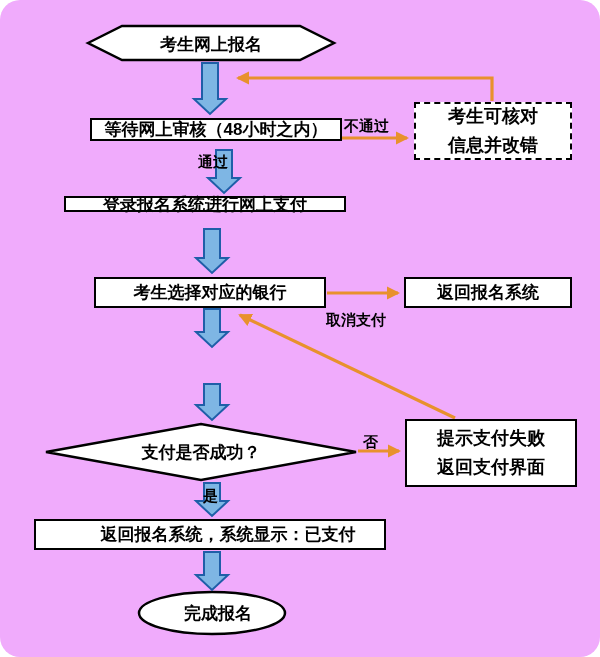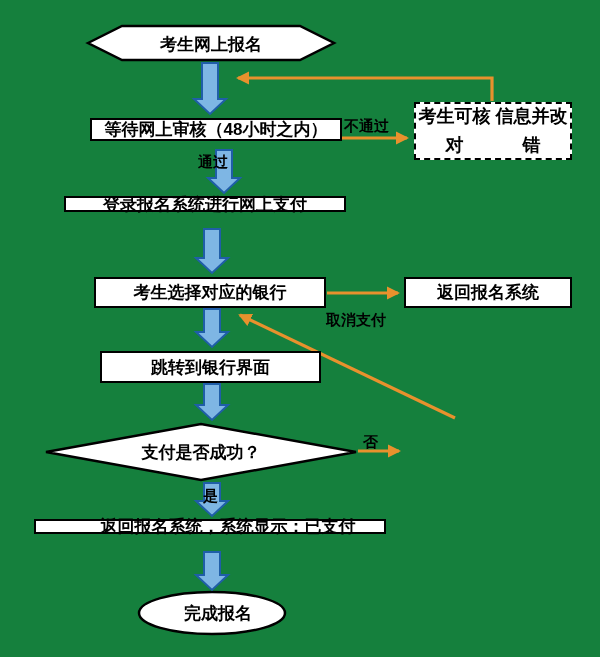--- a/index.html
+++ b/index.html
@@ -5,22 +5,23 @@
   html, body {
     margin: 0;
     padding: 0;
     background: #ffffff;
     font-family: "Liberation Sans", "DejaVu Sans", sans-serif;
   }
   .canvas {
     position: relative;
     width: 600px;
     height: 657px;
-    background: #15803d;
+    background: #f0abfc;
     overflow: hidden;
+    border-radius: 20px;
   }
   .layer {
     position: absolute;
     left: 0;
     top: 0;
   }
   .blue-arrow {
     fill: #7EB6E4;
     stroke: #1F5EA8;
     stroke-width: 2;
@@ -44,21 +45,21 @@
     color: #000000;
     font-weight: bold;
     text-align: center;
     display: flex;
     align-items: center;
     justify-content: center;
     white-space: nowrap;
   }
   .node-box.dashed {
     border: 2px dashed #000000;
-    flex-direction: row;
+    flex-direction: column;
     white-space: normal;
   }
   .node-box.two-line {
     flex-direction: column;
     white-space: normal;
   }
   .shape-label {
     position: absolute;
     color: #000000;
     font-weight: bold;
@@ -124,26 +125,27 @@
   </div>
 
   <div class="node-box fs17" style="left:404px; top:277px; width:168px; height:31px;">
     <span>返回报名系统</span>
   </div>
 
   <div class="node-box fs17" style="left:94px; top:277px; width:232px; height:31px;">
     <span>考生选择对应的银行</span>
   </div>
 
-  <div class="node-box fs17" style="left:100px; top:351px; width:221px; height:32px;">
-    <span>跳转到银行界面</span>
+
+  <div class="node-box two-line fs18" style="left:405px; top:419px; width:172px; height:68px;">
+    <span>提示支付失败</span>
+    <span>返回支付界面</span>
   </div>
 
-
-  <div class="node-box fs17" style="left:34px; top:519px; width:352px; height:15px;padding-left:36px;">
+  <div class="node-box fs17" style="left:34px; top:519px; width:352px; height:31px;padding-left:36px;">
     <span>返回报名系统，系统显示：已支付</span>
   </div>
 
   <div class="edge-label" style="left:344px; top:117px;">不通过</div>
   <div class="edge-label" style="left:198px; top:153px;">通过</div>
   <div class="edge-label" style="left:326px; top:275px;margin-top:36px;">取消支付</div>
   <div class="edge-label" style="left:363px; top:433px;">否</div>
   <div class="edge-label" style="left:203px; top:487px;">是</div>
 
 </div>

